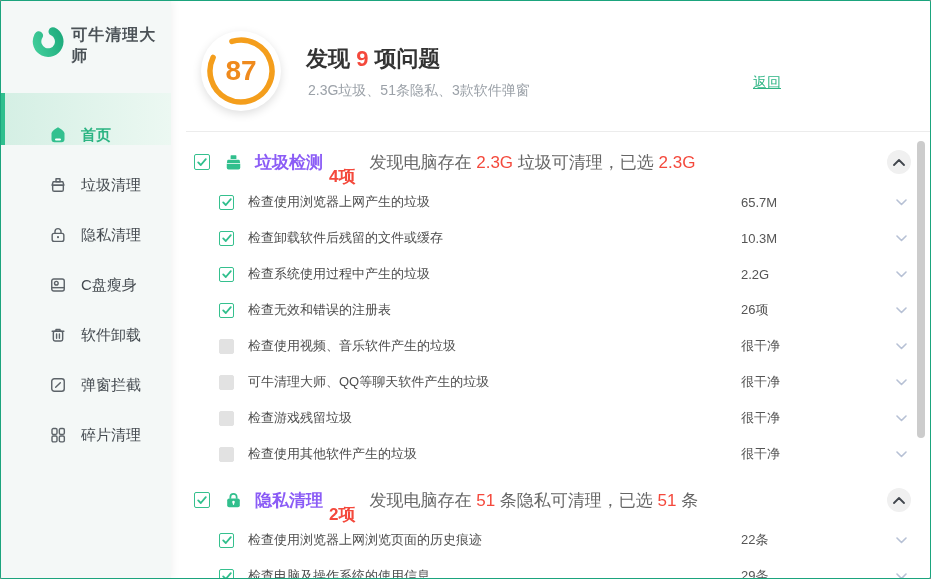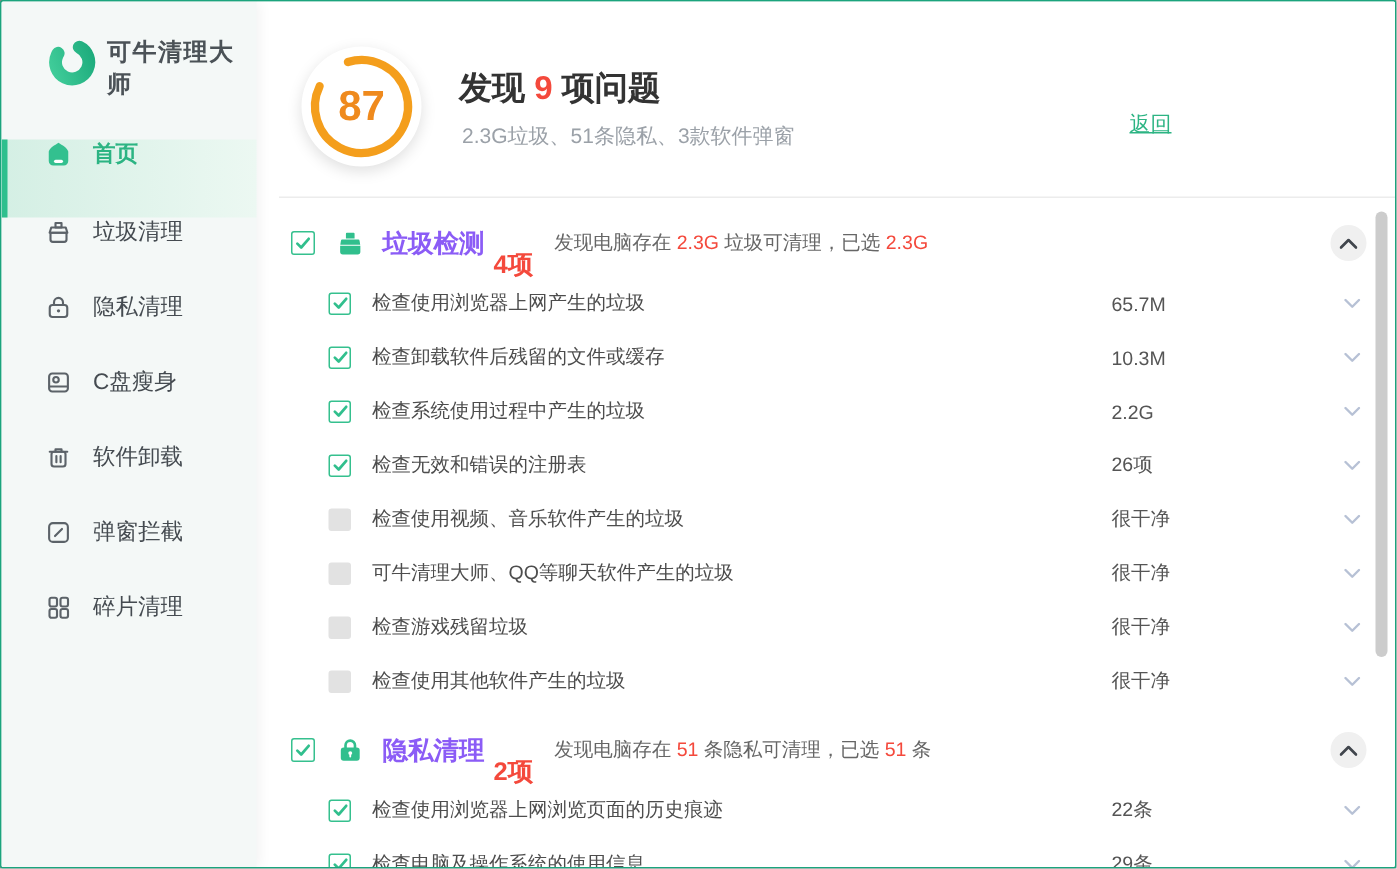--- a/index.html
+++ b/index.html
@@ -7,21 +7,21 @@
   .window { position:relative; width:931px; height:579px; background:#fff;
             border:1px solid #1ba47d; border-radius:2px; overflow:hidden; }
 
   
   .sidebar { position:absolute; left:0; top:0; bottom:0; width:170px;
              background:#f4f8f7; box-shadow:2px 0 8px rgba(0,0,0,.05); z-index:3; }
   .logo { position:absolute; left:31px; top:24px; display:flex; align-items:flex-start; }
   .logo svg { width:33px; height:33px; }
   .logo-text { margin-left:7px; font-size:16px; font-weight:bold; color:#4b5257; letter-spacing:1px; }
   .side-menu { position:absolute; top:92px; left:0; right:0; }
-  .side-item { position:relative; height:50px; display:flex; align-items:flex-start; padding-left:28px;
+  .side-item { position:relative; height:50px; display:flex; align-items:flex-end; padding-left:47px;
                cursor:pointer; color:#454b51; }
   .side-item .s-icon { width:20px; height:20px; color:#5c6369; display:flex; }
   .side-item .s-icon svg { width:20px; height:20px; }
   .side-item .s-label { margin-left:13px; font-size:15px; }
   .side-item.active { height:52px; background:linear-gradient(90deg,#d4efe4,#ecf8f2); color:#2cb483; }
   .side-item.active::before { content:""; position:absolute; left:0; top:0; bottom:0; width:4px; background:#2fbf8e; }
   .side-item.active .s-icon { color:#33c08f; }
   .side-item.active .s-label { font-weight:bold; }
 
   
@@ -61,21 +61,21 @@
   .checkbox.off { border-color:#e2e2e2; background:#e2e2e2; }
 
   .section { margin-top:8px; }
   .section + .section { margin-top:6px; }
   .sec-head { position:relative; height:44px; display:flex; align-items:center; }
   .sec-head .checkbox { margin-left:8px; }
   .sec-icon { margin-left:13px; width:21px; height:21px; display:flex; }
   .sec-icon svg { width:21px; height:21px; }
   .sec-title { margin-left:11px; font-size:17px; font-weight:bold; color:#8b5cf6; }
   .sec-count { margin-left:6px; font-size:17px; font-weight:bold; color:#f4493c;margin-top:28px; }
-  .sec-desc { margin-left:14px; font-size:13px; color:#666; }
+  .sec-desc { margin-left:14px; font-size:17px; color:#666; }
   .sec-desc .red { color:#f4493c; }
   .sec-chevron { position:absolute; right:18px; top:50%; transform:translateY(-50%);
                  width:24px; height:24px; border-radius:50%; background:#f0f0f0; display:flex;
                  align-items:center; justify-content:center; cursor:pointer; color:#41464d; }
 
   .issue-row { position:relative; height:36px; display:flex; align-items:center; cursor:pointer; }
   .issue-row .checkbox { margin-left:33px; width:15px; height:15px; }
   .r-label { margin-left:14px; font-size:13px; color:#4d4d4d; }
   .r-value { position:absolute; left:555px; font-size:13px; color:#555; }
   .row-chevron { position:absolute; right:22px; color:#b7c1d5; display:flex; cursor:pointer; }

